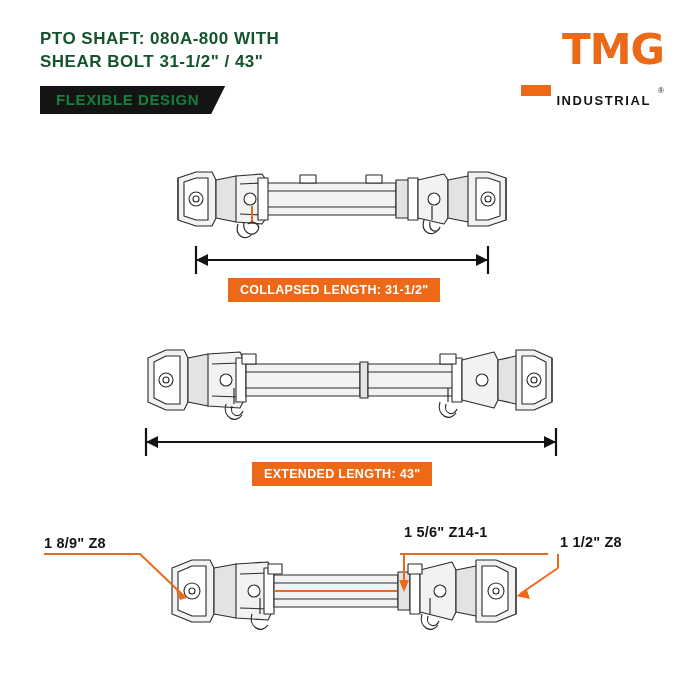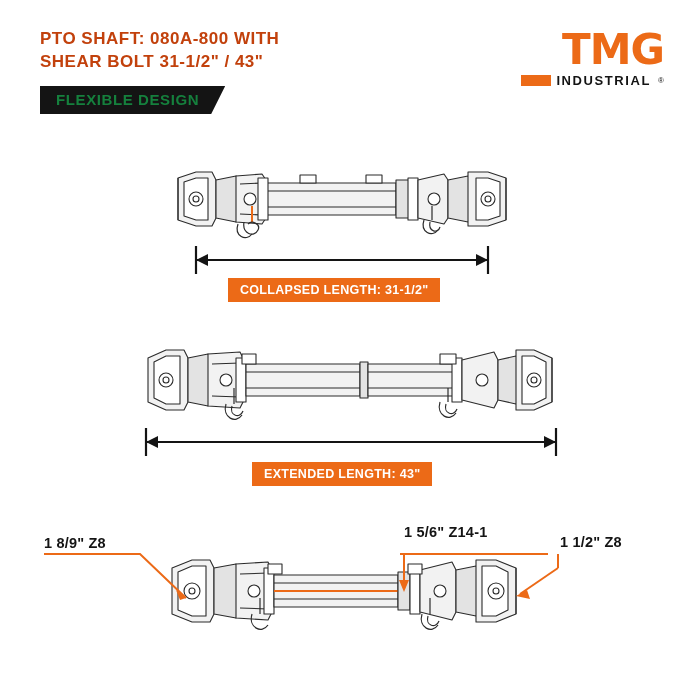--- a/index.html
+++ b/index.html
@@ -10,21 +10,21 @@
     color:#1a1a1a;
     overflow:hidden;
     position:relative;
   }
   .page{position:relative;width:700px;height:700px;}
 
   
   .header{position:absolute;left:40px;top:28px;width:620px;}
   .title{
     font-size:17px;font-weight:bold;letter-spacing:0.5px;
-    line-height:1.35;text-transform:uppercase;color:#c2410c;
+    line-height:1.35;text-transform:uppercase;color:#14532d;
     width:360px;
   }
   .title .line{display:block;}
   .badge-wrap{position:relative;margin-top:12px;width:250px;height:28px;}
   .badge{
     position:absolute;left:0;top:0;height:28px;
     background:#141414;color:#15803d;
     font-size:15px;font-weight:bold;letter-spacing:0.6px;
     display:flex;align-items:center;padding:0 16px;
     text-transform:uppercase;
@@ -37,21 +37,21 @@
   .brand-tmg{
     font-size:42px;font-weight:bold;letter-spacing:-1px;
     color:#ec6a17;line-height:0.95;
     font-family:"DejaVu Sans", sans-serif;
   }
   .brand-sub{
     margin-top:3px;display:flex;align-items:center;justify-content:flex-end;gap:5px;
   }
   .brand-bar{display:inline-block;width:30px;height:11px;background:#ec6a17;}
   .brand-ind{
-    font-size:13px;font-weight:bold;letter-spacing:1.6px;color:#141414;
+    font-size:13px;font-weight:bold;letter-spacing:1.6px;color:#141414;margin-top:20px;
   }
   .brand-reg{font-size:8px;color:#141414;vertical-align:super;margin-left:2px;}
 
   
   .orange-label{
     position:absolute;background:#ec6a17;color:#ffffff;
     font-size:12.5px;font-weight:bold;letter-spacing:0.3px;
     padding:5px 12px;white-space:nowrap;
   }
   .callout{

